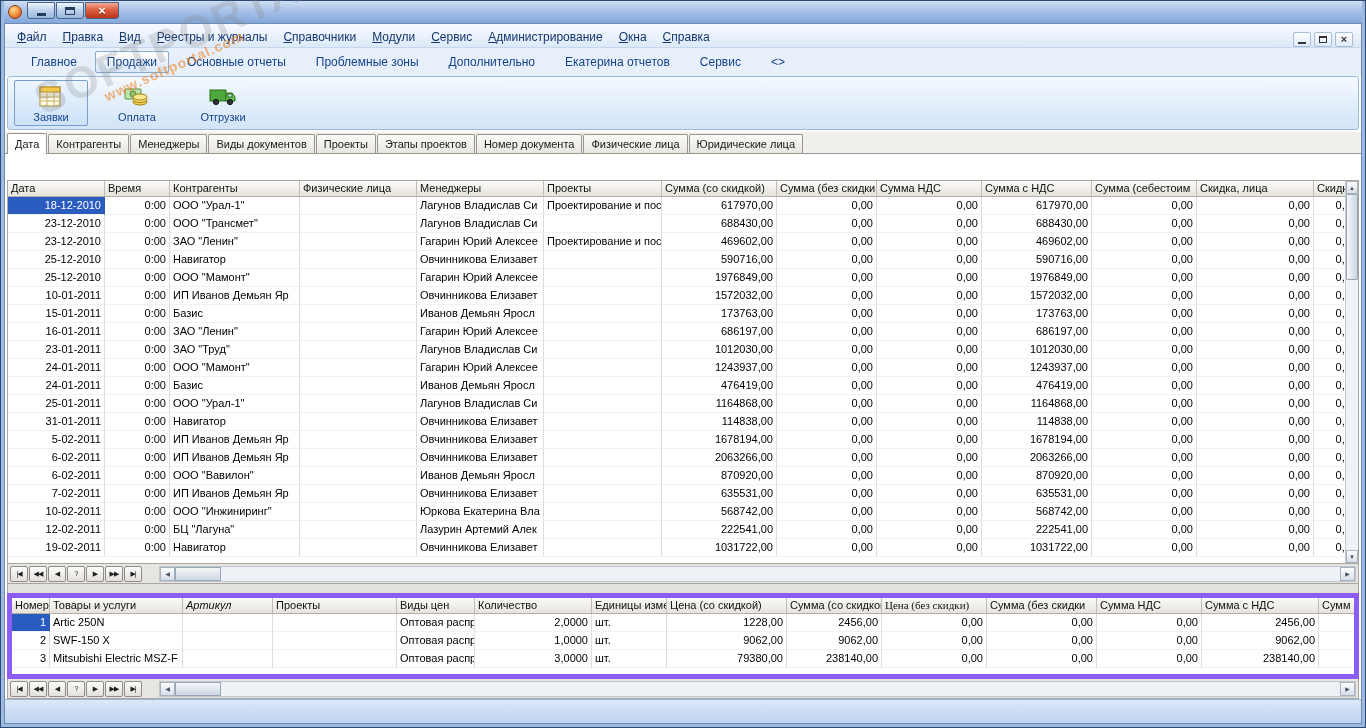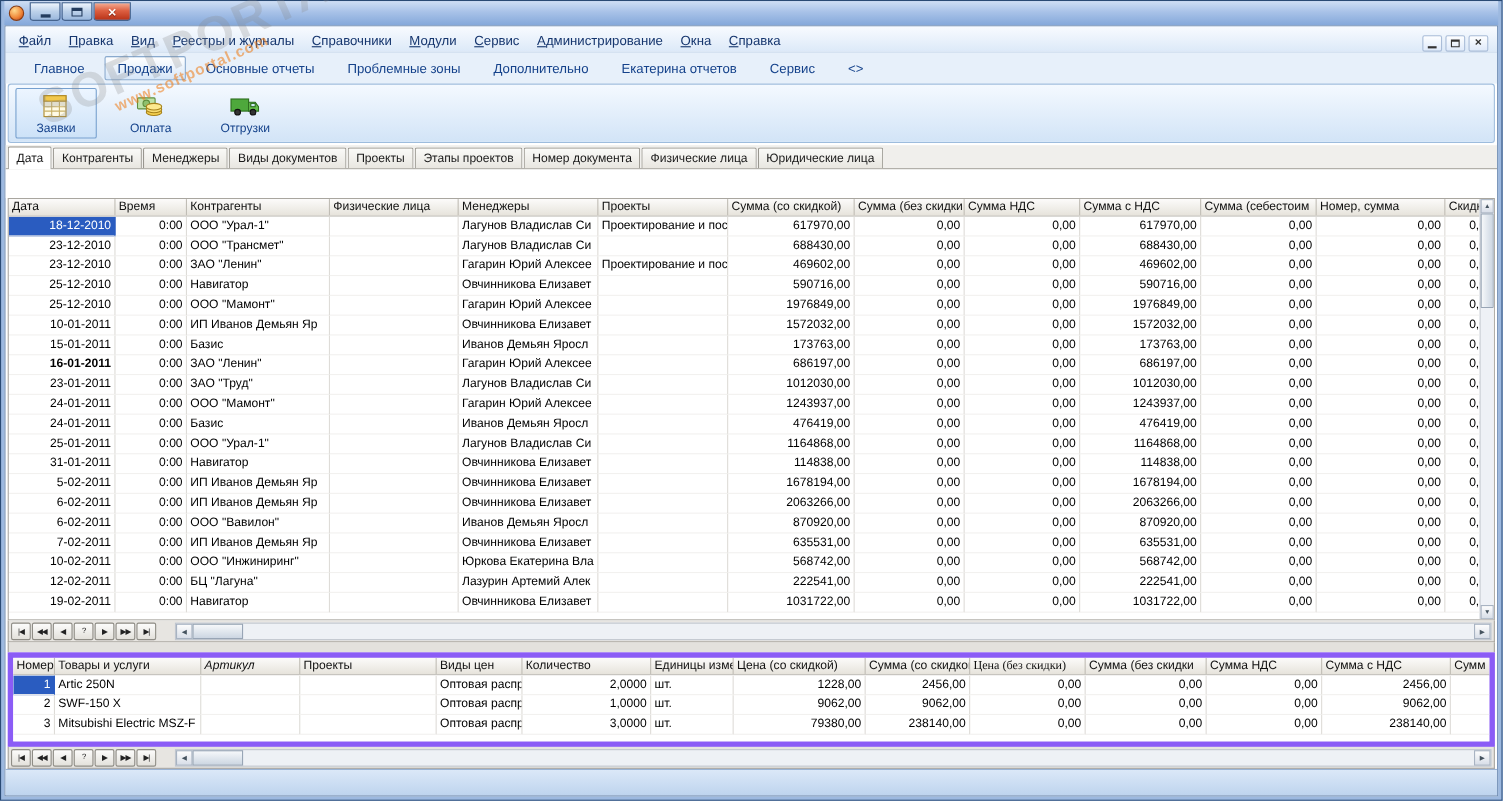--- a/index.html
+++ b/index.html
@@ -193,21 +193,21 @@
             <div class="hcell" style="width: 65px;">Время</div>
             <div class="hcell" style="width: 130px;">Контрагенты</div>
             <div class="hcell" style="width: 117px;">Физические лица</div>
             <div class="hcell" style="width: 127px;">Менеджеры</div>
             <div class="hcell" style="width: 118px;">Проекты</div>
             <div class="hcell" style="width: 115px;">Сумма (со скидкой)</div>
             <div class="hcell" style="width: 100px;">Сумма (без скидки</div>
             <div class="hcell" style="width: 105px;">Сумма НДС</div>
             <div class="hcell" style="width: 110px;">Сумма с НДС</div>
             <div class="hcell" style="width: 105px;">Сумма (себестоим</div>
-            <div class="hcell" style="width: 117px;">Номер, сумма</div>
+            <div class="hcell" style="width: 117px;">Скидка, лица</div>
             <div class="hcell" style="width: 47px;">Скидка,</div>
           </div>
         <div class="gbody" id="main-body">
             <div class="grow">
               <div class="gcell num sel" style="width: 97px;">18-12-2010</div>
               <div class="gcell num" style="width: 65px;">0:00</div>
               <div class="gcell" style="width: 130px;">ООО "Урал-1"</div>
               <div class="gcell" style="width: 117px;"></div>
               <div class="gcell" style="width: 127px;">Лагунов Владислав Си</div>
               <div class="gcell" style="width: 118px;">Проектирование и пост</div>
@@ -303,21 +303,21 @@
               <div class="gcell" style="width: 118px;"></div>
               <div class="gcell num" style="width: 115px;">173763,00</div>
               <div class="gcell num" style="width: 100px;">0,00</div>
               <div class="gcell num" style="width: 105px;">0,00</div>
               <div class="gcell num" style="width: 110px;">173763,00</div>
               <div class="gcell num" style="width: 105px;">0,00</div>
               <div class="gcell num" style="width: 117px;">0,00</div>
               <div class="gcell num" style="width: 47px;">0,00</div>
             </div>
             <div class="grow">
-              <div class="gcell num" style="width: 97px; font-weight: bold;">16-01-2011</div>
+              <div class="gcell num" style="width: 97px;">16-01-2011</div>
               <div class="gcell num" style="width: 65px;">0:00</div>
               <div class="gcell" style="width: 130px;">ЗАО "Ленин"</div>
               <div class="gcell" style="width: 117px;"></div>
               <div class="gcell" style="width: 127px;">Гагарин Юрий Алексее</div>
               <div class="gcell" style="width: 118px;"></div>
               <div class="gcell num" style="width: 115px;">686197,00</div>
               <div class="gcell num" style="width: 100px;">0,00</div>
               <div class="gcell num" style="width: 105px;">0,00</div>
               <div class="gcell num" style="width: 110px;">686197,00</div>
               <div class="gcell num" style="width: 105px;">0,00</div>

